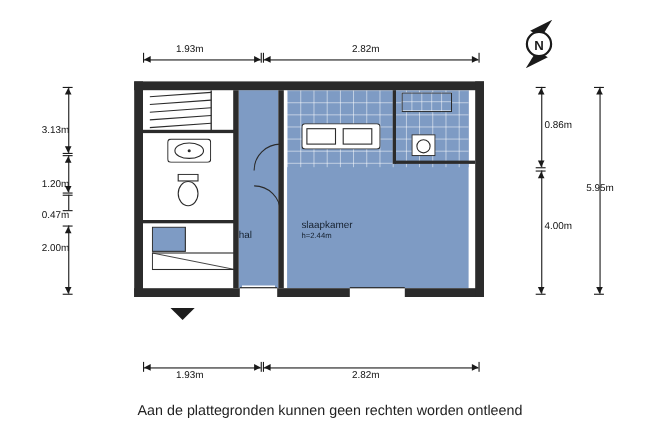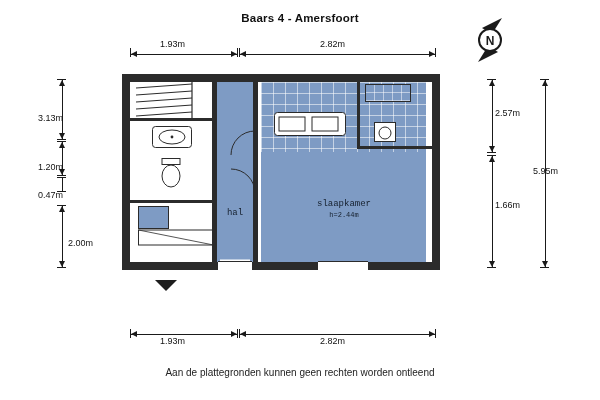--- a/index.html
+++ b/index.html
@@ -51,23 +51,22 @@
     position:absolute;
     background-color:#7e9bc4;
     background-image:
       linear-gradient(to right, rgba(255,255,255,.5) 1px, transparent 1px),
       linear-gradient(to bottom, rgba(255,255,255,.5) 1px, transparent 1px);
     background-size:9px 8px;
   }
   .fix-line{position:absolute;background:#2b2b2b;}
 
   .label{
-    position:absolute;font-size:8.5px;color:#15202e;text-align:center;
+    position:absolute;font-size:8.5px;color:#15202e;
     white-space:nowrap;
-    font-family:Liberation Mono, monospace;
   }
   .label-room{font-size:9px;}
   .label-h{font-size:7px;}
 
   
   .galerij{
     position:absolute;left:108px;top:274px;width:346px;height:36px;
     background:#d8d8d8;border:1px solid #bdbdbd;
   }
   .galerij-label{
@@ -92,33 +91,32 @@
   .arrow-u{border-left:3.5px solid transparent;border-right:3.5px solid transparent;border-bottom:6px solid #1a1a1a;}
   .arrow-d{border-left:3.5px solid transparent;border-right:3.5px solid transparent;border-top:6px solid #1a1a1a;}
 
   
   .footer{
     position:absolute;left:0;top:356px;width:600px;text-align:center;
     font-size:8.5px;color:#222;line-height:11px;
   }
   .footer2{
     position:absolute;left:0;top:367px;width:600px;text-align:center;
-    font-size:10px;color:#222;line-height:11px;
+    font-size:13px;color:#222;line-height:11px;
   }
   .brand{
     position:absolute;left:0;top:384px;width:600px;text-align:center;
     font-size:7.5px;color:#777;
   }
 </style>
 </head>
 <body>
 
 <div class="root">
 
-  <div class="title">Baars 4 - Amersfoort</div>
 
   <div class="compass">
     <svg width="56" height="56" viewBox="0 0 56 56">
       <polygon points="40,4 30,20 20,14" fill="#1a1a1a"></polygon>
       <polygon points="16,48 26,32 36,38" fill="#1a1a1a"></polygon>
       <circle cx="28" cy="26" r="11" fill="#ffffff" stroke="#1a1a1a" stroke-width="2"></circle>
       <text x="28" y="31" font-size="12" font-family="Liberation Sans, sans-serif" font-weight="bold" text-anchor="middle" fill="#1a1a1a">N</text>
     </svg>
   </div>
 
@@ -160,38 +158,38 @@
     <div class="tick-h" style="left:57px;top:177px;"></div>
     <div class="tick-h" style="left:57px;top:191px;"></div>
     <div class="dim-label" style="left:38px;top:190px;">0.47m</div>
   </div>
   <div>
     <div class="dim-v" style="left:62px;top:205px;height:62px;"></div>
     <div class="tick-h" style="left:57px;top:205px;"></div>
     <div class="tick-h" style="left:57px;top:267px;"></div>
     <div class="arrow-u" style="left:58.5px;top:206px;"></div>
     <div class="arrow-d" style="left:58.5px;top:261px;"></div>
-    <div class="dim-label" style="left:38px;top:238px;margin-left:30px;">2.00m</div>
+    <div class="dim-label" style="left:38px;top:220px;">2.00m</div>
   </div>
 
   <div>
     <div class="dim-v" style="left:492px;top:79px;height:73px;"></div>
     <div class="tick-h" style="left:487px;top:79px;"></div>
     <div class="tick-h" style="left:487px;top:152px;"></div>
     <div class="arrow-u" style="left:488.5px;top:80px;"></div>
     <div class="arrow-d" style="left:488.5px;top:146px;"></div>
-    <div class="dim-label" style="left:495px;top:108px;">2.57m</div>
+    <div class="dim-label" style="left:495px;top:108px;">0.86m</div>
   </div>
   <div>
     <div class="dim-v" style="left:492px;top:155px;height:112px;"></div>
     <div class="tick-h" style="left:487px;top:155px;"></div>
     <div class="tick-h" style="left:487px;top:267px;"></div>
     <div class="arrow-u" style="left:488.5px;top:156px;"></div>
     <div class="arrow-d" style="left:488.5px;top:261px;"></div>
-    <div class="dim-label" style="left:495px;top:200px;">1.66m</div>
+    <div class="dim-label" style="left:495px;top:200px;">4.00m</div>
   </div>
 
   <div>
     <div class="dim-v" style="left:545px;top:79px;height:188px;"></div>
     <div class="tick-h" style="left:540px;top:79px;"></div>
     <div class="tick-h" style="left:540px;top:267px;"></div>
     <div class="arrow-u" style="left:541.5px;top:80px;"></div>
     <div class="arrow-d" style="left:541.5px;top:261px;"></div>
     <div class="dim-label" style="left:533px;top:166px;">5.95m</div>
   </div>

